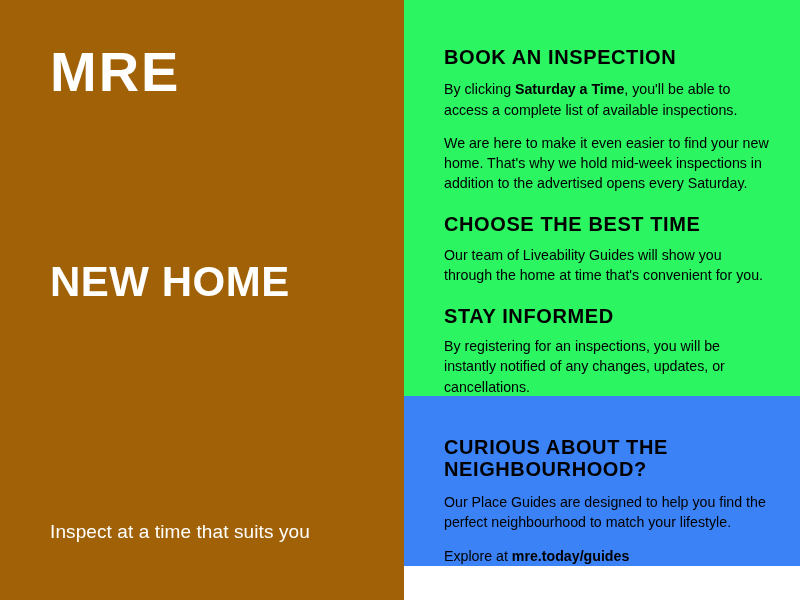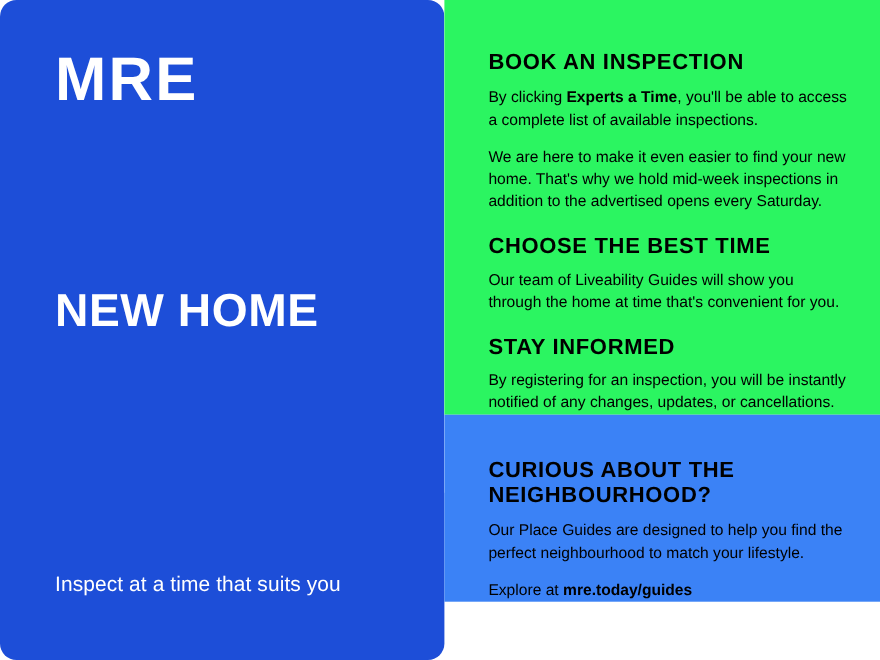--- a/index.html
+++ b/index.html
@@ -18,24 +18,23 @@
     width: 800px;
     height: 600px;
     display: flex;
   }
 
   
   .left-panel {
     position: relative;
     width: 404px;
     height: 600px;
-    background: #1d4ed8;
+    background: #a16207;
     color: #ffffff;
     flex: 0 0 404px;
-    border-radius: 15px;
   }
   .brand {
     position: absolute;
     left: 50px;
     top: 44px;
     font-size: 56px;
     font-weight: 700;
     letter-spacing: 2px;
     line-height: 1;
     color: #ffffff;
@@ -139,32 +138,32 @@
     </div>
     <div class="tagline">Inspect at a time that suits you</div>
   </div>
 
   <div class="right-side">
 
     <div class="green-panel">
 
       <div class="sec-block first">
         <h2 class="sec-title">BOOK AN INSPECTION</h2>
-        <p class="body-text"><span>By clicking </span><b>Experts a Time</b><span>, you'll be able to access a complete list of available inspections.</span></p>
+        <p class="body-text"><span>By clicking </span><b>Saturday a Time</b><span>, you'll be able to access a complete list of available inspections.</span></p>
         <p class="body-text">We are here to make it even easier to find your new home. That's why we hold mid-week inspections in addition to the advertised opens every Saturday.</p>
       </div>
 
       <div class="sec-block">
         <h2 class="sec-title tight">CHOOSE THE BEST TIME</h2>
         <p class="body-text">Our team of Liveability Guides will show you through the home at time that's convenient for you.</p>
       </div>
 
       <div class="sec-block">
         <h2 class="sec-title tight">STAY INFORMED</h2>
-        <p class="body-text">By registering for an inspection, you will be instantly notified of any changes, updates, or cancellations.</p>
+        <p class="body-text">By registering for an inspections, you will be instantly notified of any changes, updates, or cancellations.</p>
       </div>
 
     </div>
 
     <div class="white-panel">
       <h2 class="sec-title">
         <span class="line">CURIOUS ABOUT THE</span><br>
         <span class="line">NEIGHBOURHOOD?</span>
       </h2>
       <p class="body-text">Our Place Guides are designed to help you find the perfect neighbourhood to match your lifestyle.</p>

